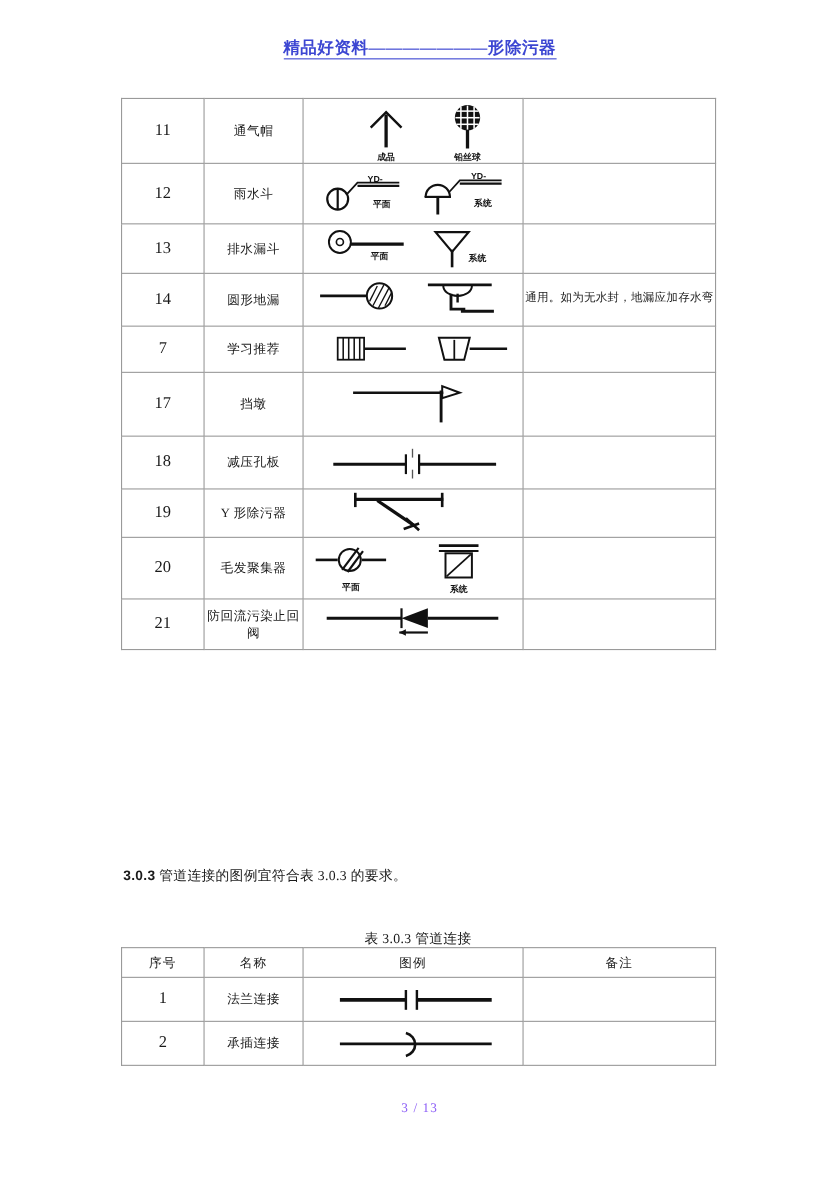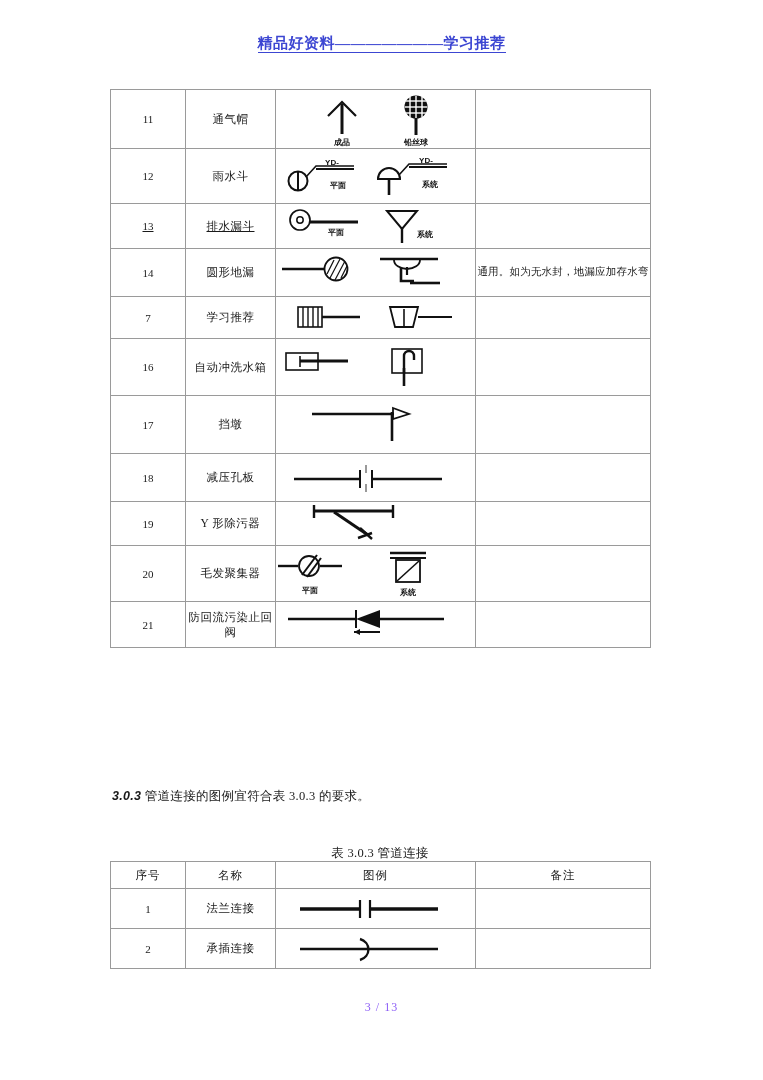--- a/index.html
+++ b/index.html
@@ -42,55 +42,55 @@
     color:#1a1a1a;
   }
   #table-symbols { left:110px; top:89px; width:540px; }
   #table-pipe    { left:110px; top:861px; width:540px; }
 
   .c-no    { width:75px; }
   .c-name  { width:90px; }
   .c-sym   { width:200px; }
   .c-note  { width:175px; }
 
-  .cell-no   { font-size:11px; font-family:"Liberation Serif","DejaVu Serif",serif; }
+  .cell-no   { font-size:15px; font-family:"Liberation Serif","DejaVu Serif",serif; }
   .cell-name { font-size:11.5px; letter-spacing:0.5px; }
   .cell-note { font-size:10.5px; line-height:1.55; padding:4px 7px; letter-spacing:0.2px; }
   .cell-head { font-size:11.5px; letter-spacing:1px; height:27px; }
   .cell-sym  { padding:2px 0; }
 
-  .symwrap { display:flex; align-items:center; justify-content:flex-start; width:100%; }
+  .symwrap { display:flex; align-items:center; justify-content:flex-end; width:100%; }
 
   
   .para {
     position:absolute;
     font-size:12.5px;
     letter-spacing:0.3px;
   }
   #clause-303 { left:112px; top:788px; width:540px; text-align:left; }
-  #clause-303 b { font-family:"Liberation Sans","DejaVu Sans",sans-serif; font-weight:700; font-size:12.5px;font-style:italic; }
+  #clause-303 b { font-family:"Liberation Sans","DejaVu Sans",sans-serif; font-weight:700; font-size:12.5px; }
   #table-caption { left:110px; top:825px; width:540px; text-align:center; font-size:12.5px;margin-top:20px; }
 
   
   #page-footer {
     position:absolute; left:0; top:1000px; width:763px;
     text-align:center; font-size:12px; color:#8b5cf6;
     letter-spacing:1px;
   }
 
   svg { display:block; overflow:visible; }
   .lab { font-family:"Liberation Sans","DejaVu Sans",sans-serif; font-size:8px; font-weight:700; fill:#111; }
 </style>
 </head>
 <body>
 
 <div class="page">
 
   <div class="header-line">
-    <span>精品好资料———————学习推荐</span>
+    <span>精品好资料———————形除污器</span>
   </div>
 
   <table class="tbl" id="table-symbols">
     <colgroup>
       <col class="c-no">
         <col class="c-name">
         <col class="c-sym">
         <col class="c-note">
     </colgroup>
     <tbody>
@@ -142,21 +142,21 @@
         <path d="M27 22 L37 11 L75 11" fill="none" stroke="#111" stroke-width="1.6"></path>
         <line x1="37" y1="14" x2="75" y2="14" stroke="#111" stroke-width="2"></line>
         <text class="lab" x="54" y="10" text-anchor="middle">YD-</text>
         <text class="lab" x="58" y="34" text-anchor="middle">系统</text>
       </g>
     </svg>
             </div>
           </td>
           <td class="cell-note"></td>
         </tr>
-        <tr style="height: 45px; text-decoration: underline;">
+        <tr style="height: 45px;">
           <td class="cell-no">13</td>
           <td class="cell-name">排水漏斗</td>
           <td class="cell-sym">
             <div class="symwrap">
     <svg width="190" height="42" viewBox="0 0 190 42">
       <g>
         <circle cx="24" cy="15" r="10" fill="none" stroke="#111" stroke-width="1.7"></circle>
         <circle cx="24" cy="15" r="3.2" fill="none" stroke="#111" stroke-width="1.5"></circle>
         <line x1="34" y1="17" x2="82" y2="17" stroke="#111" stroke-width="3"></line>
         <text class="lab" x="60" y="30" text-anchor="middle">平面</text>
@@ -208,39 +208,20 @@
         <line x1="27" y1="6" x2="27" y2="26"></line>
         <line x1="32" y1="6" x2="32" y2="26"></line>
         <line x1="37" y1="6" x2="37" y2="26"></line>
         <line x1="42" y1="6" x2="42" y2="26"></line>
       </g>
       <line x1="46" y1="16" x2="84" y2="16" stroke="#111" stroke-width="2.4"></line>
       <g transform="translate(104,0)">
         <path d="M10 6 L38 6 L33 26 L15 26 Z" fill="none" stroke="#111" stroke-width="1.8"></path>
         <line x1="24" y1="8" x2="24" y2="26" stroke="#111" stroke-width="1.6"></line>
         <line x1="38" y1="16" x2="72" y2="16" stroke="#111" stroke-width="2.2"></line>
-      </g>
-    </svg>
-            </div>
-          </td>
-          <td class="cell-note"></td>
-        </tr>
-        <tr style="height: 57px;">
-          <td class="cell-no">16</td>
-          <td class="cell-name">自动冲洗水箱</td>
-          <td class="cell-sym">
-            <div class="symwrap">
-    <svg width="190" height="46" viewBox="0 0 190 46">
-      <rect x="10" y="9" width="32" height="17" fill="none" stroke="#111" stroke-width="1.6"></rect>
-      <line x1="24" y1="17" x2="72" y2="17" stroke="#111" stroke-width="2.8"></line>
-      <line x1="24" y1="12" x2="24" y2="23" stroke="#111" stroke-width="1.6"></line>
-      <g transform="translate(110,0)">
-        <rect x="6" y="5" width="30" height="24" fill="none" stroke="#111" stroke-width="1.6"></rect>
-        <path d="M18 29 L18 12 A5 5 0 0 1 28 12 L28 16" fill="none" stroke="#111" stroke-width="2.4"></path>
-        <line x1="18" y1="24" x2="18" y2="42" stroke="#111" stroke-width="2.6"></line>
       </g>
     </svg>
             </div>
           </td>
           <td class="cell-note"></td>
         </tr>
         <tr style="height: 58px;">
           <td class="cell-no">17</td>
           <td class="cell-name">挡墩</td>
           <td class="cell-sym">

